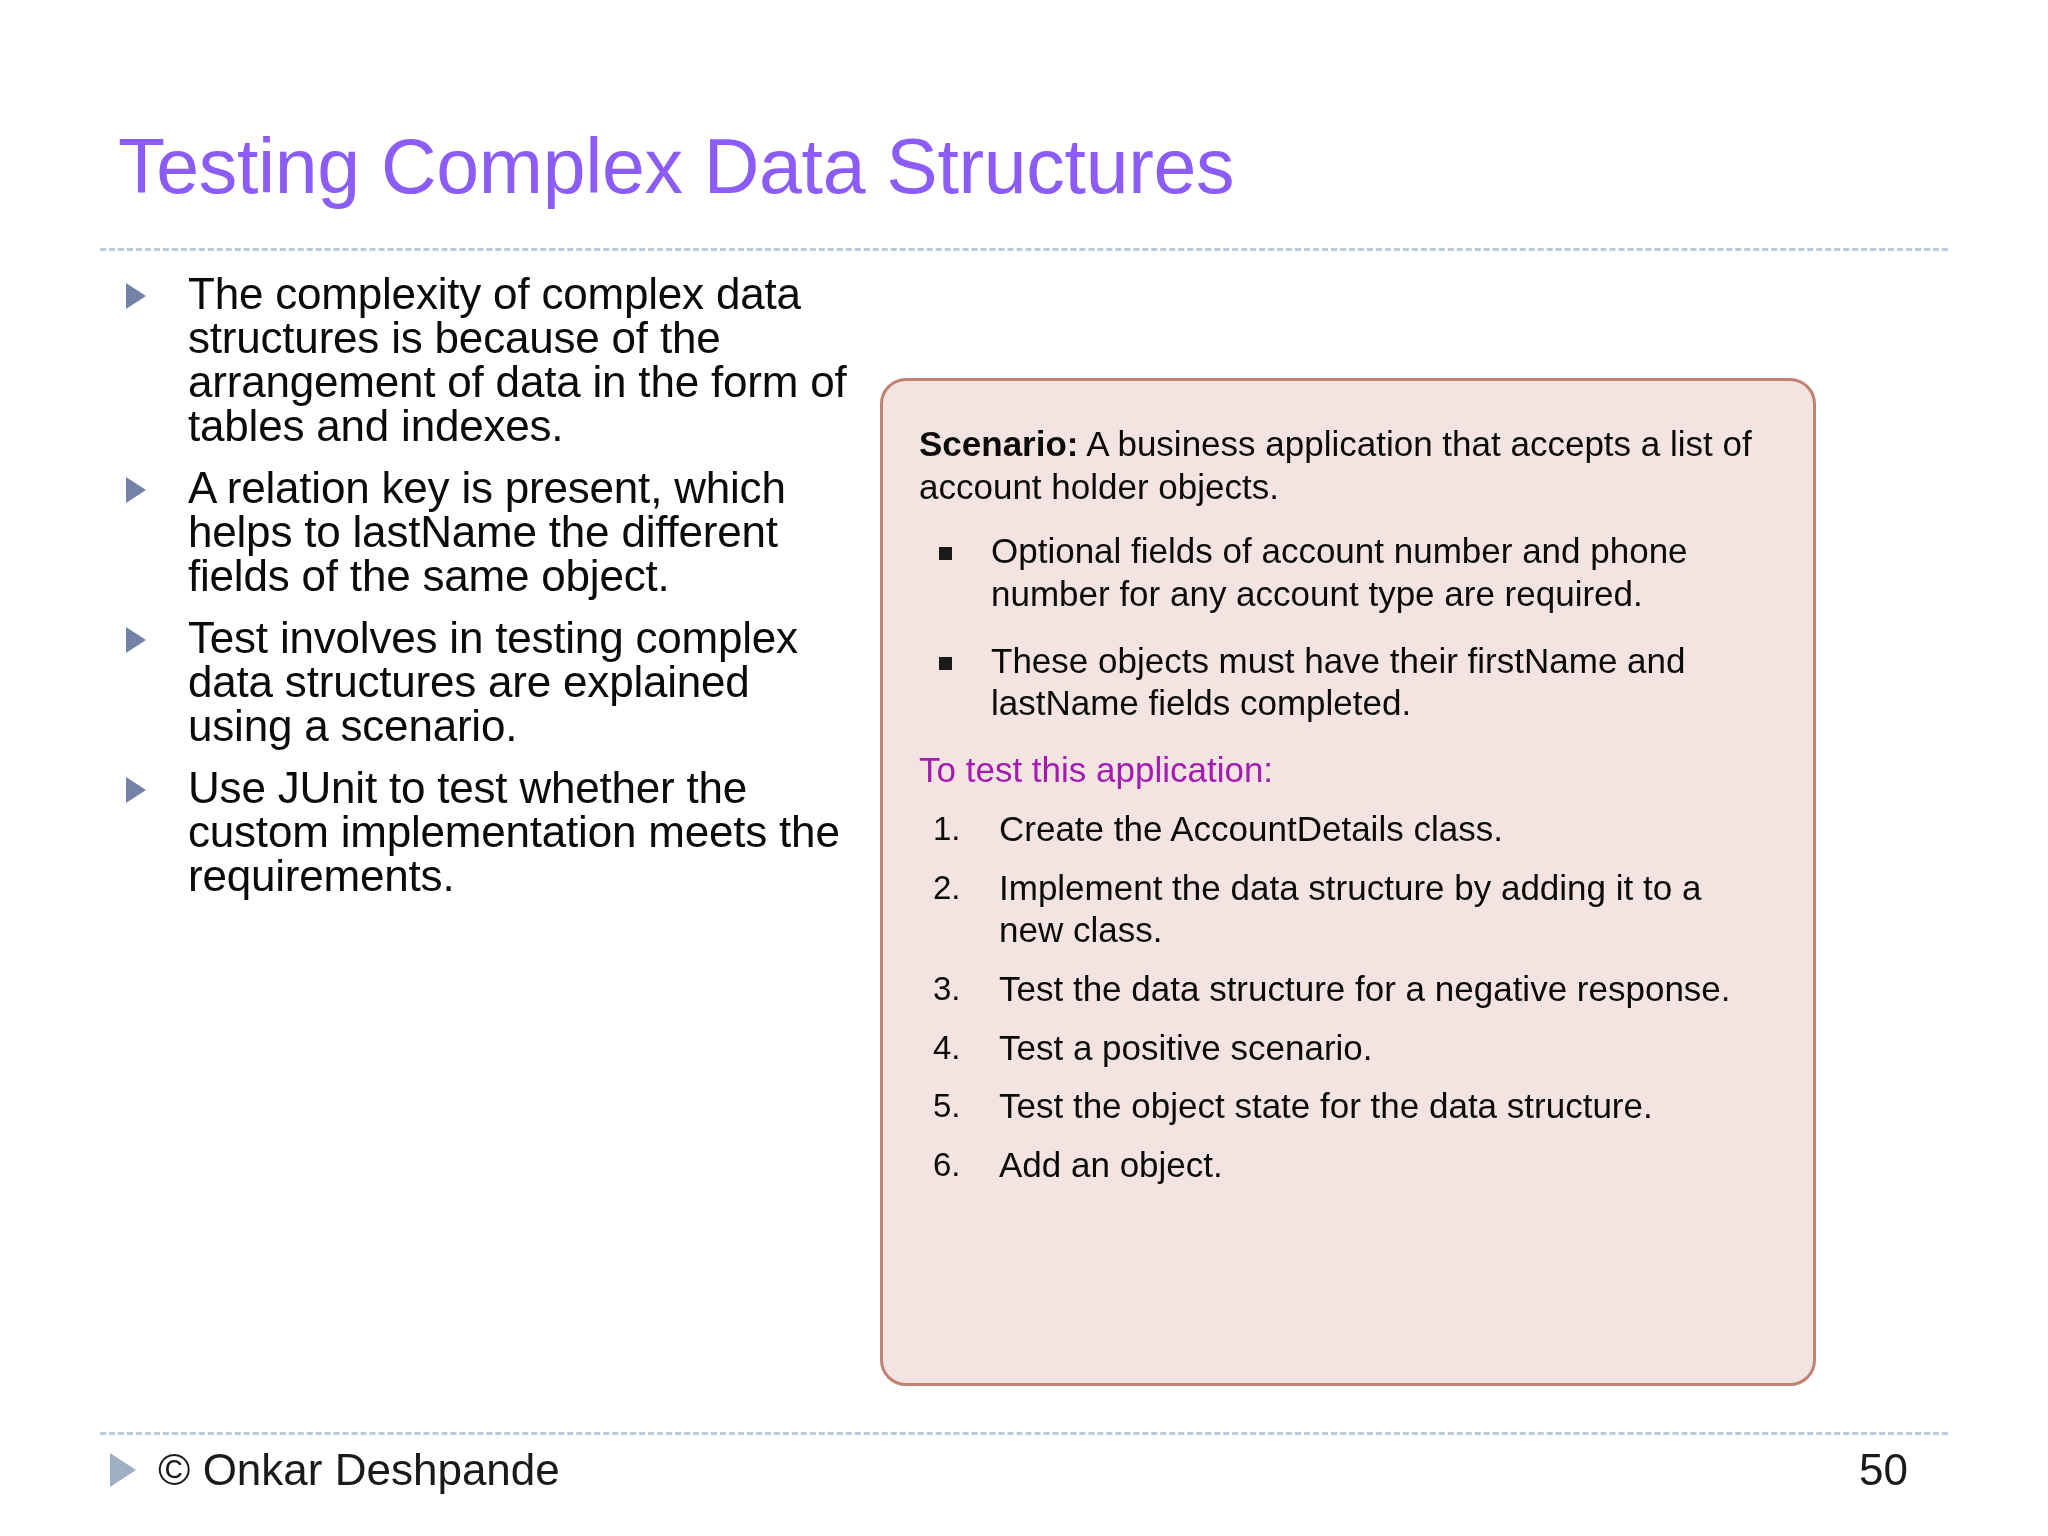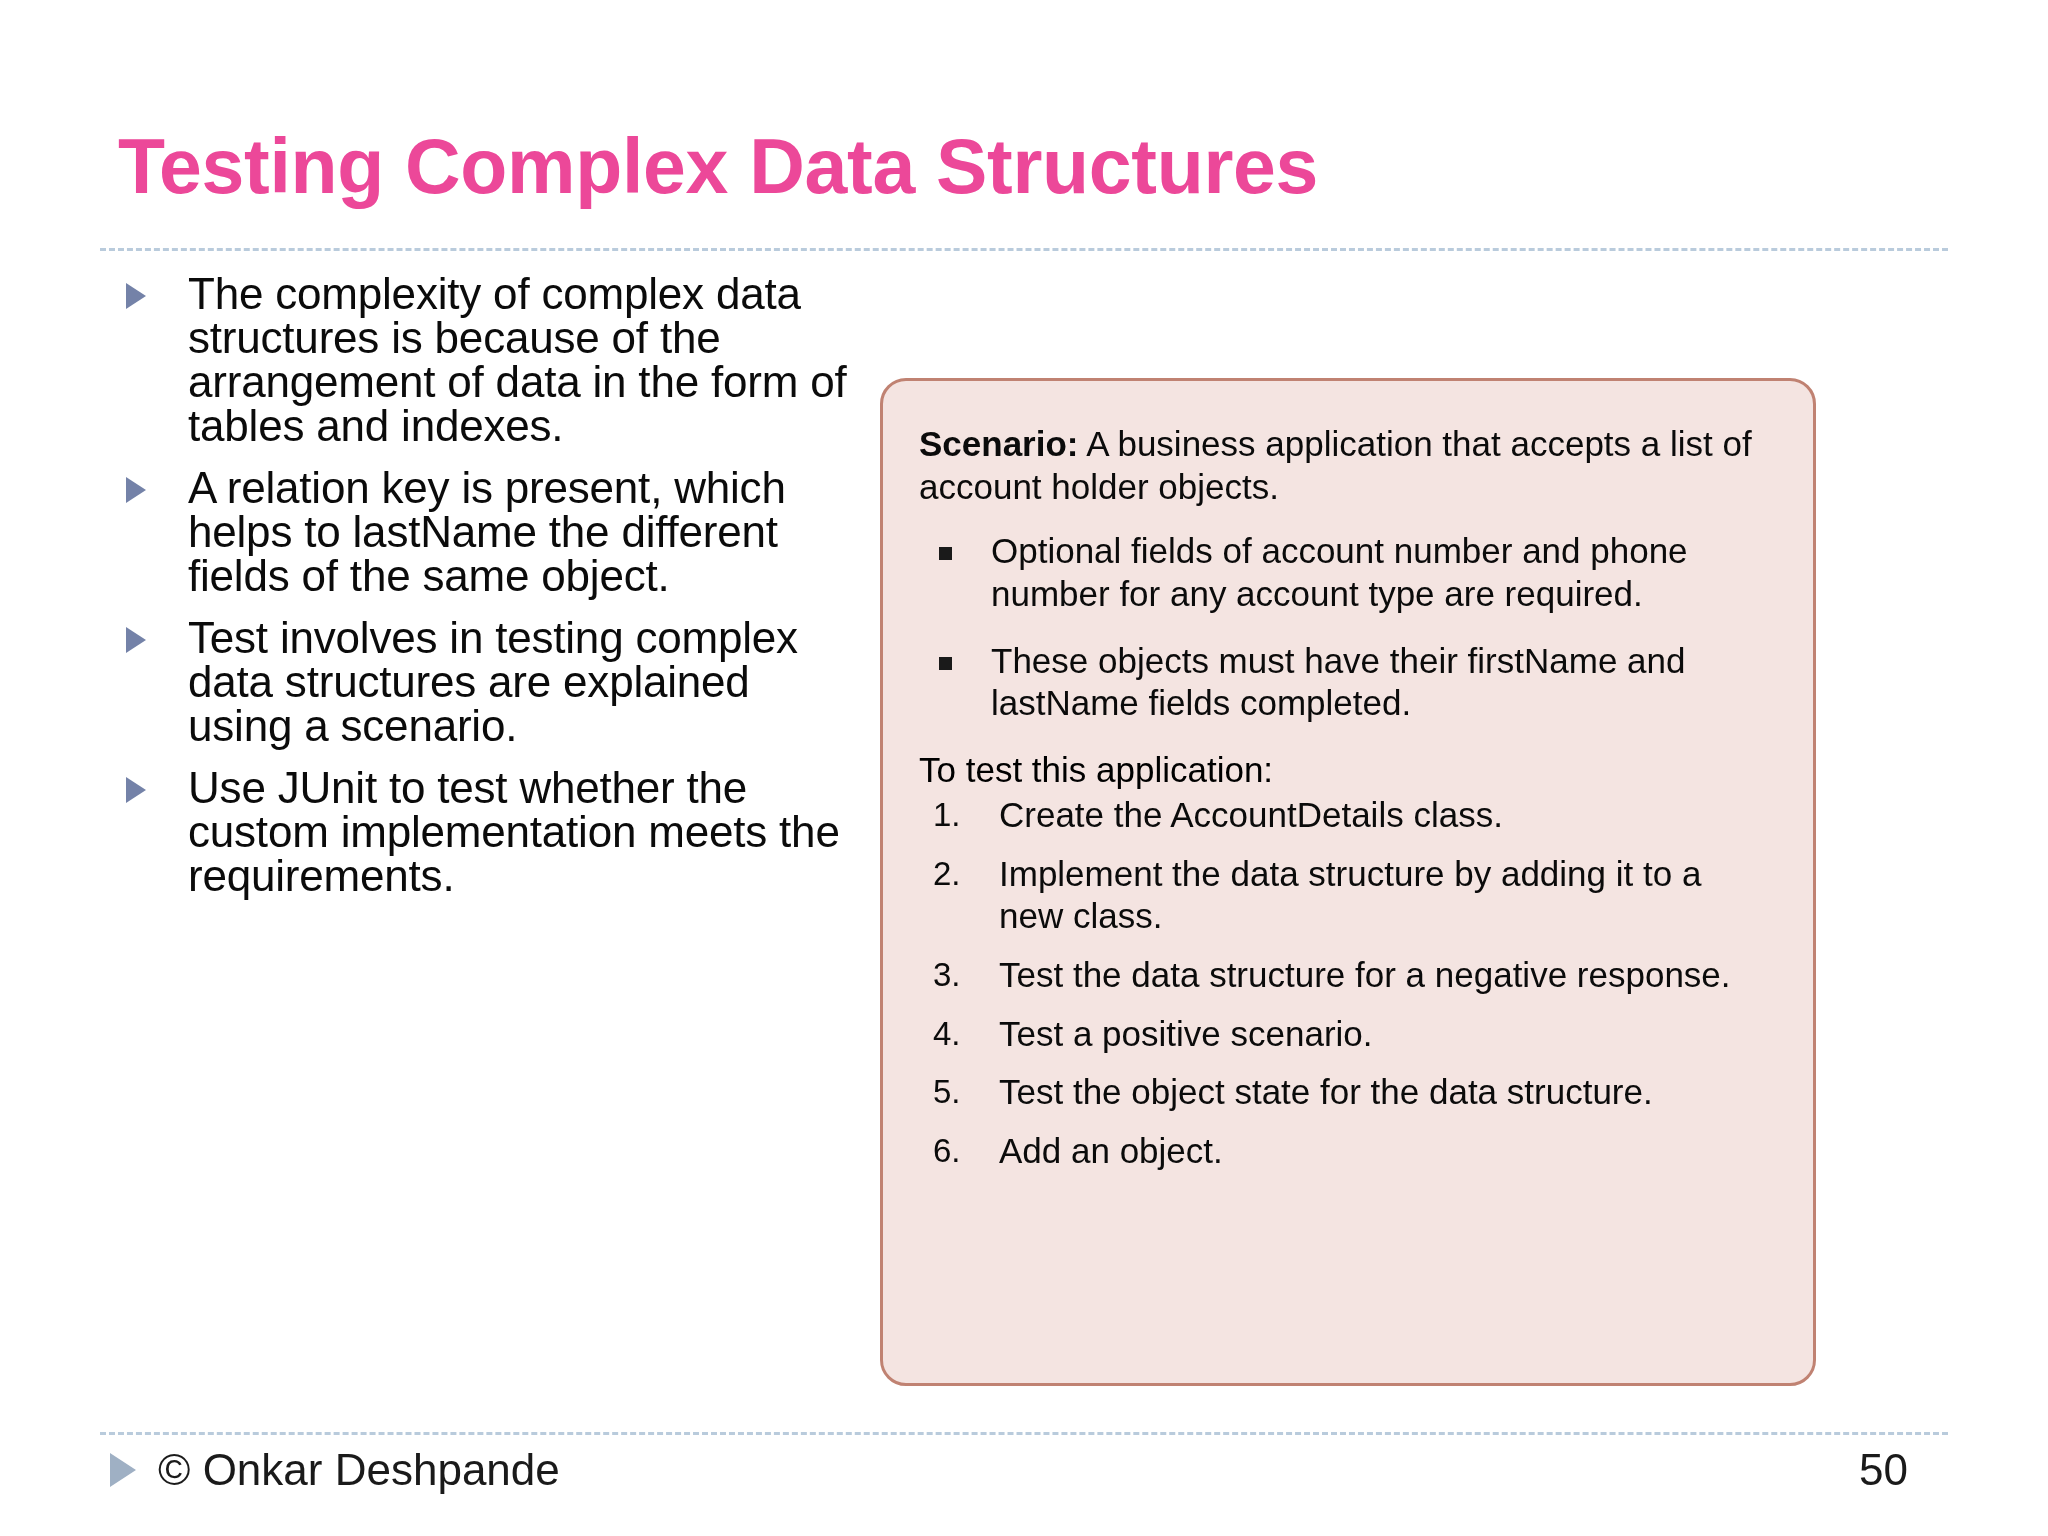--- a/index.html
+++ b/index.html
@@ -26,22 +26,22 @@
   .title-area {
     position: absolute;
     left: 118px;
     top: 128px;
     width: 1820px;
     height: 118px;
   }
   .slide-title {
     font-size: 77px;
     line-height: 1.0;
-    color: #ec4899;
-    font-weight: 700;
+    color: #8b5cf6;
+    font-weight: 400;
     letter-spacing: -0.3px;
     white-space: nowrap;
   }
 
   
   .rule {
     position: absolute;
     left: 100px;
     right: 100px;
     height: 0;
@@ -111,22 +111,22 @@
     left: 24px;
     top: 17px;
     width: 13px;
     height: 13px;
     background: #1a1a1a;
   }
 
   .panel-sub {
     font-size: 35px;
     line-height: 1.22;
-    color: #000000;
-    margin: 4px 0 2px 4px;
+    color: #a21caf;
+    margin: 4px 0 16px 4px;
   }
 
   .num-item {
     position: relative;
     padding-left: 84px;
     margin-bottom: 16px;
     font-size: 35px;
     line-height: 1.22;
     color: #0b0b0b;
   }

